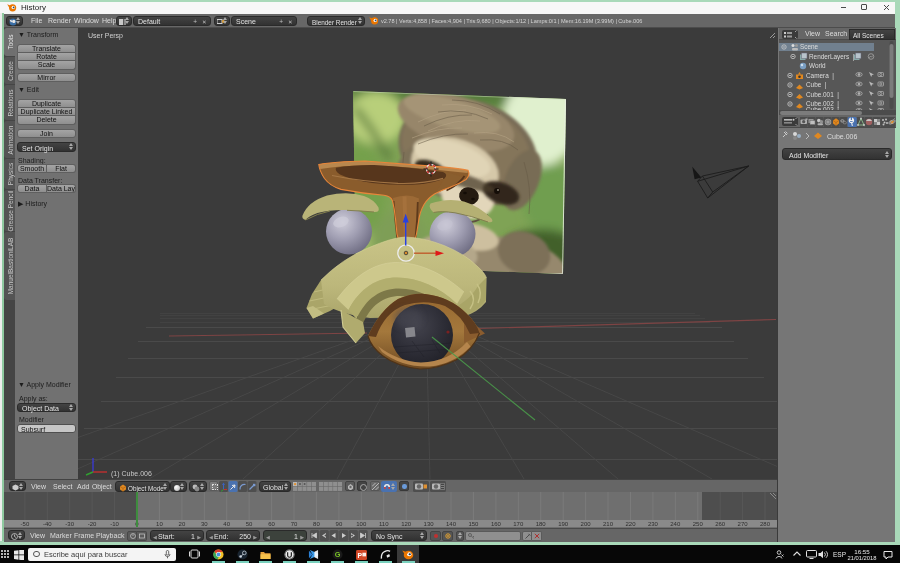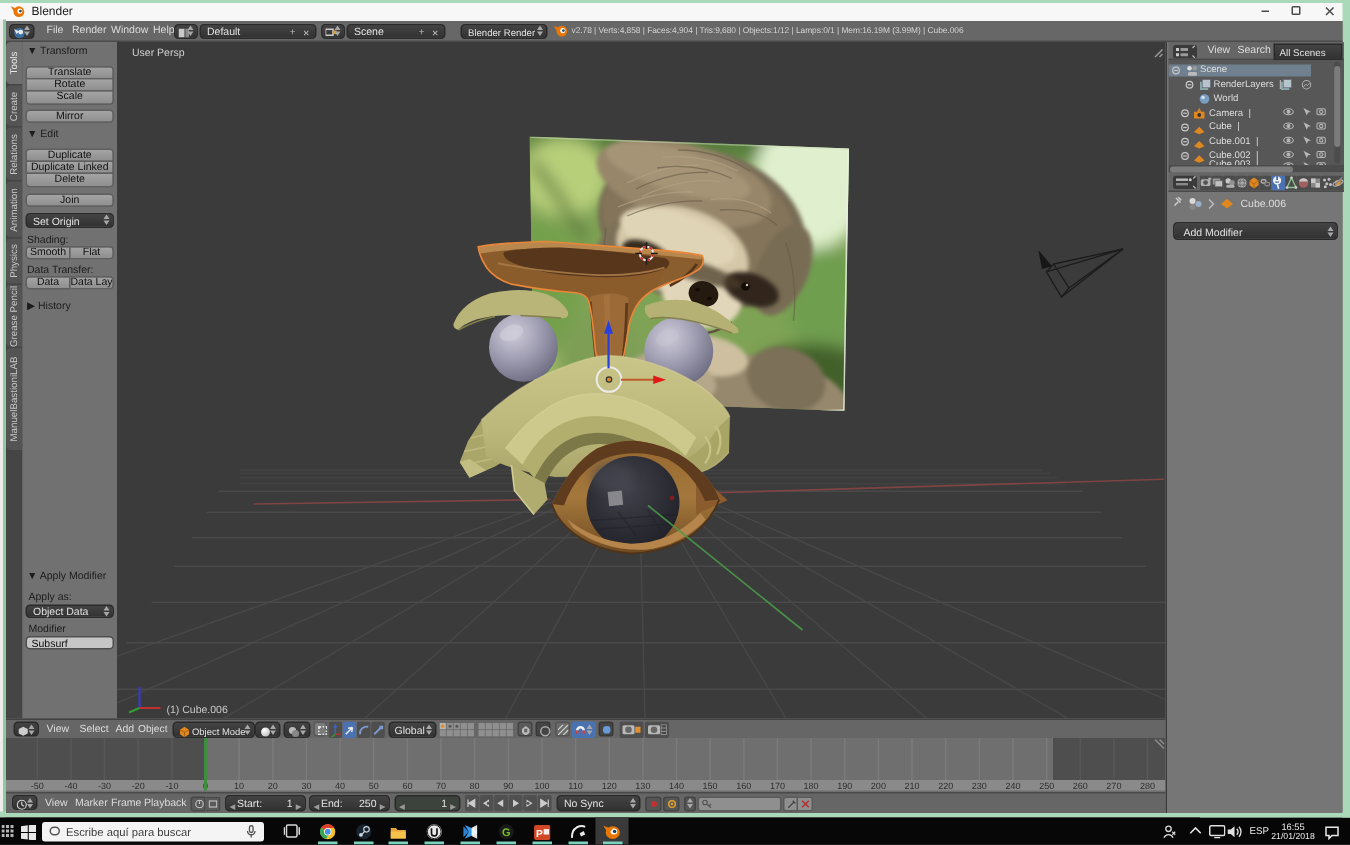--- a/index.html
+++ b/index.html
@@ -25,21 +25,21 @@
 <div class="abs" style="left:0;top:13px;width:2px;height:532px;background:#ededed;"></div>
 <div class="abs" style="left:2px;top:13px;width:2px;height:532px;background:#8fcaa0;"></div>
 <div class="abs" style="left:0;top:541px;width:900px;height:4px;background:#a9d9b9;"></div>
 <div id="titlebar">
   <svg class="abs" style="left:7px;top:2.5px;" width="10" height="9" viewBox="0 0 10 9">
     <circle cx="5.6" cy="4.8" r="3.6" fill="#ea7600"></circle>
     <circle cx="6.2" cy="4.4" r="1.7" fill="#fff"></circle>
     <circle cx="6.6" cy="4.4" r="0.9" fill="#2a4a6a"></circle>
     <path d="M0.2,1.2 L5,3.2 L2.6,5.2 Z" fill="#ea7600"></path>
   </svg>
-  <span class="abs" style="left:21px;top:3px;font-size:8px;color:#1a1a1a;">Blender</span>
+  <span class="abs" style="left:21px;top:3px;font-size:8px;color:#1a1a1a;">History</span>
   <span class="abs" style="left:840.5px;top:6.5px;width:5.5px;height:1.2px;background:#4a4a4a;"></span>
   <span class="abs" style="left:861px;top:3.5px;width:6px;height:6px;border:1px solid #4a4a4a;border-radius:1px;box-sizing:border-box;"></span>
   <svg class="abs" style="left:882.5px;top:3.5px;" width="7" height="7" viewBox="0 0 7 7">
       <path d="M1,1 L6,6 M6,1 L1,6" stroke="#4a4a4a" stroke-width="1"></path>
     </svg>
 </div>
 
 <div id="menubar" class="abs" style="left:4px;top:13.5px;width:891px;height:14.5px;background:#676767;border-bottom:1px solid #4c4c4c;box-sizing:border-box;">
   <div class="dd" style="left:2px;top:2px;width:17px;height:10px;">
     <svg class="abs" style="left:1.5px;top:1px;" width="8" height="8" viewBox="0 0 8 8">

